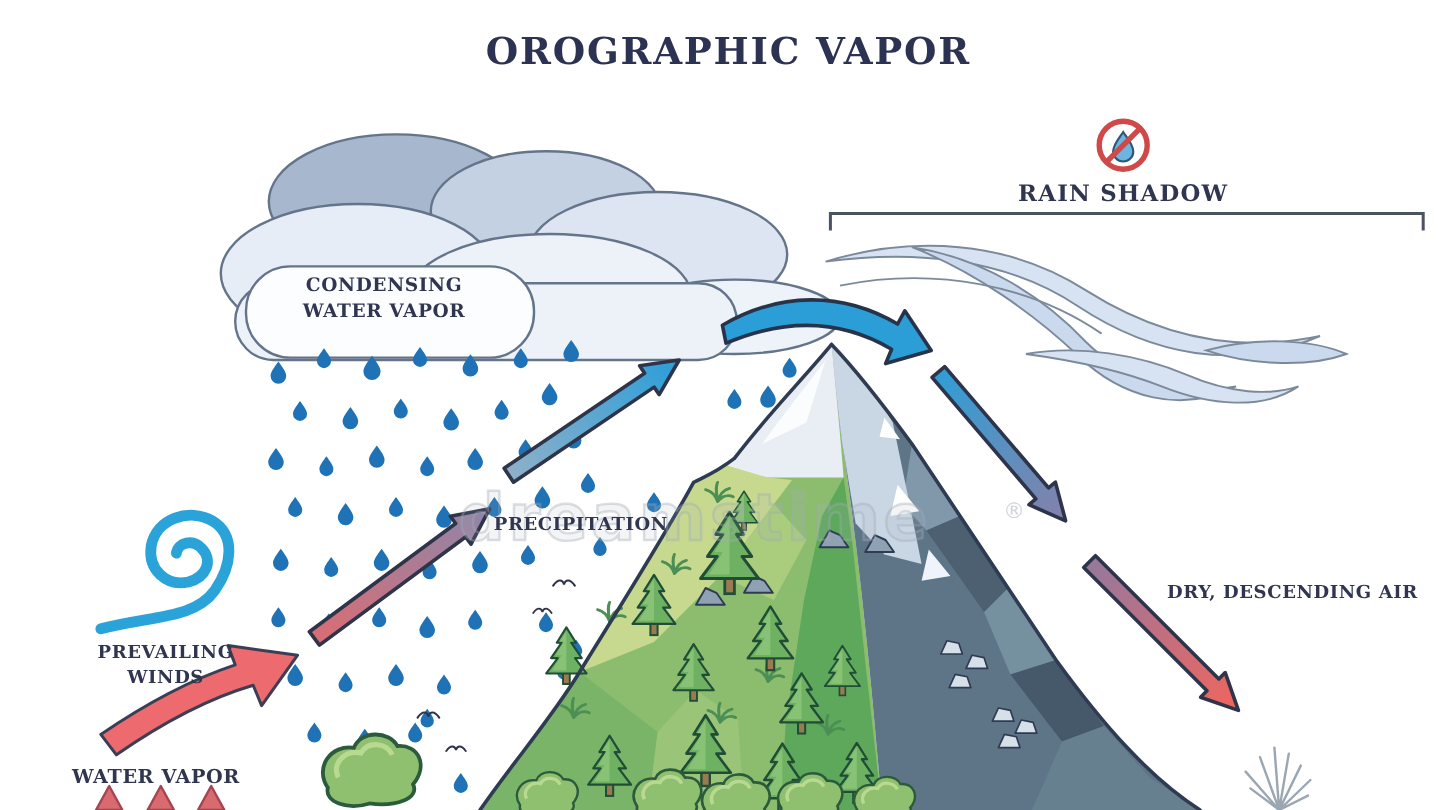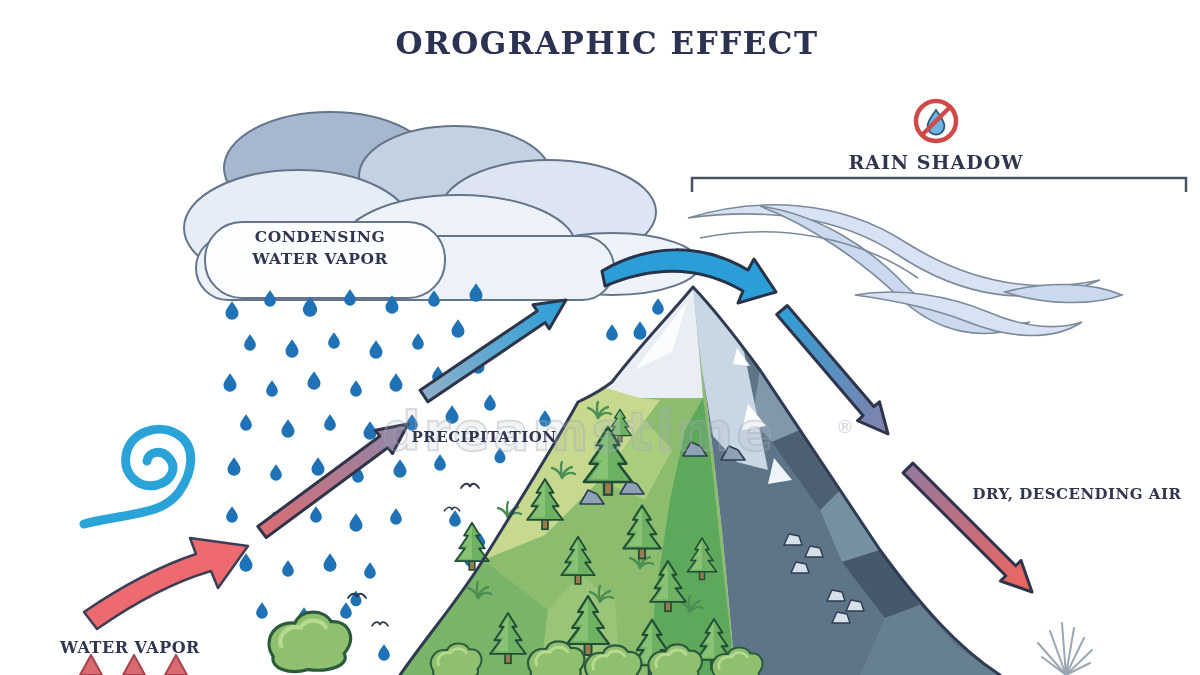--- a/index.html
+++ b/index.html
@@ -243,29 +243,33 @@
         <polygon points="776.7,314.5 863.2,415.7 857.5,420.6 888.0,434.0 879.5,401.8 873.8,406.6 787.3,305.5" fill="url(#agrad2)" stroke="#2e3449" stroke-width="3" stroke-linejoin="round"></polygon>
         <polygon points="903.1,472.9 1005.8,575.7 1000.5,581.0 1032.0,592.0 1021.0,560.5 1015.7,565.8 912.9,463.1" fill="url(#agrad3)" stroke="#2e3449" stroke-width="3" stroke-linejoin="round"></polygon>
       </g>
   <g id="vapor-arrows-layer">
         <path d="M91,655 L80,675 L102,675 Z" fill="#d96b70" stroke="#a5444f" stroke-width="2" stroke-linejoin="round"></path>
         <path d="M134,655 L123,675 L145,675 Z" fill="#d96b70" stroke="#a5444f" stroke-width="2" stroke-linejoin="round"></path>
         <path d="M176,655 L165,675 L187,675 Z" fill="#d96b70" stroke="#a5444f" stroke-width="2" stroke-linejoin="round"></path>
       </g>
 </svg>
 
-<div class="lbl title" style="left:607px;top:44px;">OROGRAPHIC EFFECT</div>
+<div class="lbl title" style="left:607px;top:44px;">OROGRAPHIC VAPOR</div>
 
 <div class="lbl" style="left:320px;top:248px;font-size:15.5px;">
   <div>CONDENSING</div>
   <div>WATER VAPOR</div>
 </div>
 
 <div class="lbl mid" style="left:484px;top:437px;">PRECIPITATION</div>
 
+<div class="lbl" style="left:138px;top:554px;font-size:15px;">
+  <div>PREVAILING</div>
+  <div>WINDS</div>
+</div>
 
 <div class="lbl" style="left:130px;top:648px;font-size:16px;">WATER VAPOR</div>
 
 <div class="lbl small2" style="left:1077px;top:494px;">DRY, DESCENDING AIR</div>
 
 <div class="lbl rainshadow" style="left:936px;top:162px;">RAIN SHADOW</div>
 
 <div id="watermark">dreamstime</div>
 <div id="wm-reg">®</div>
 

